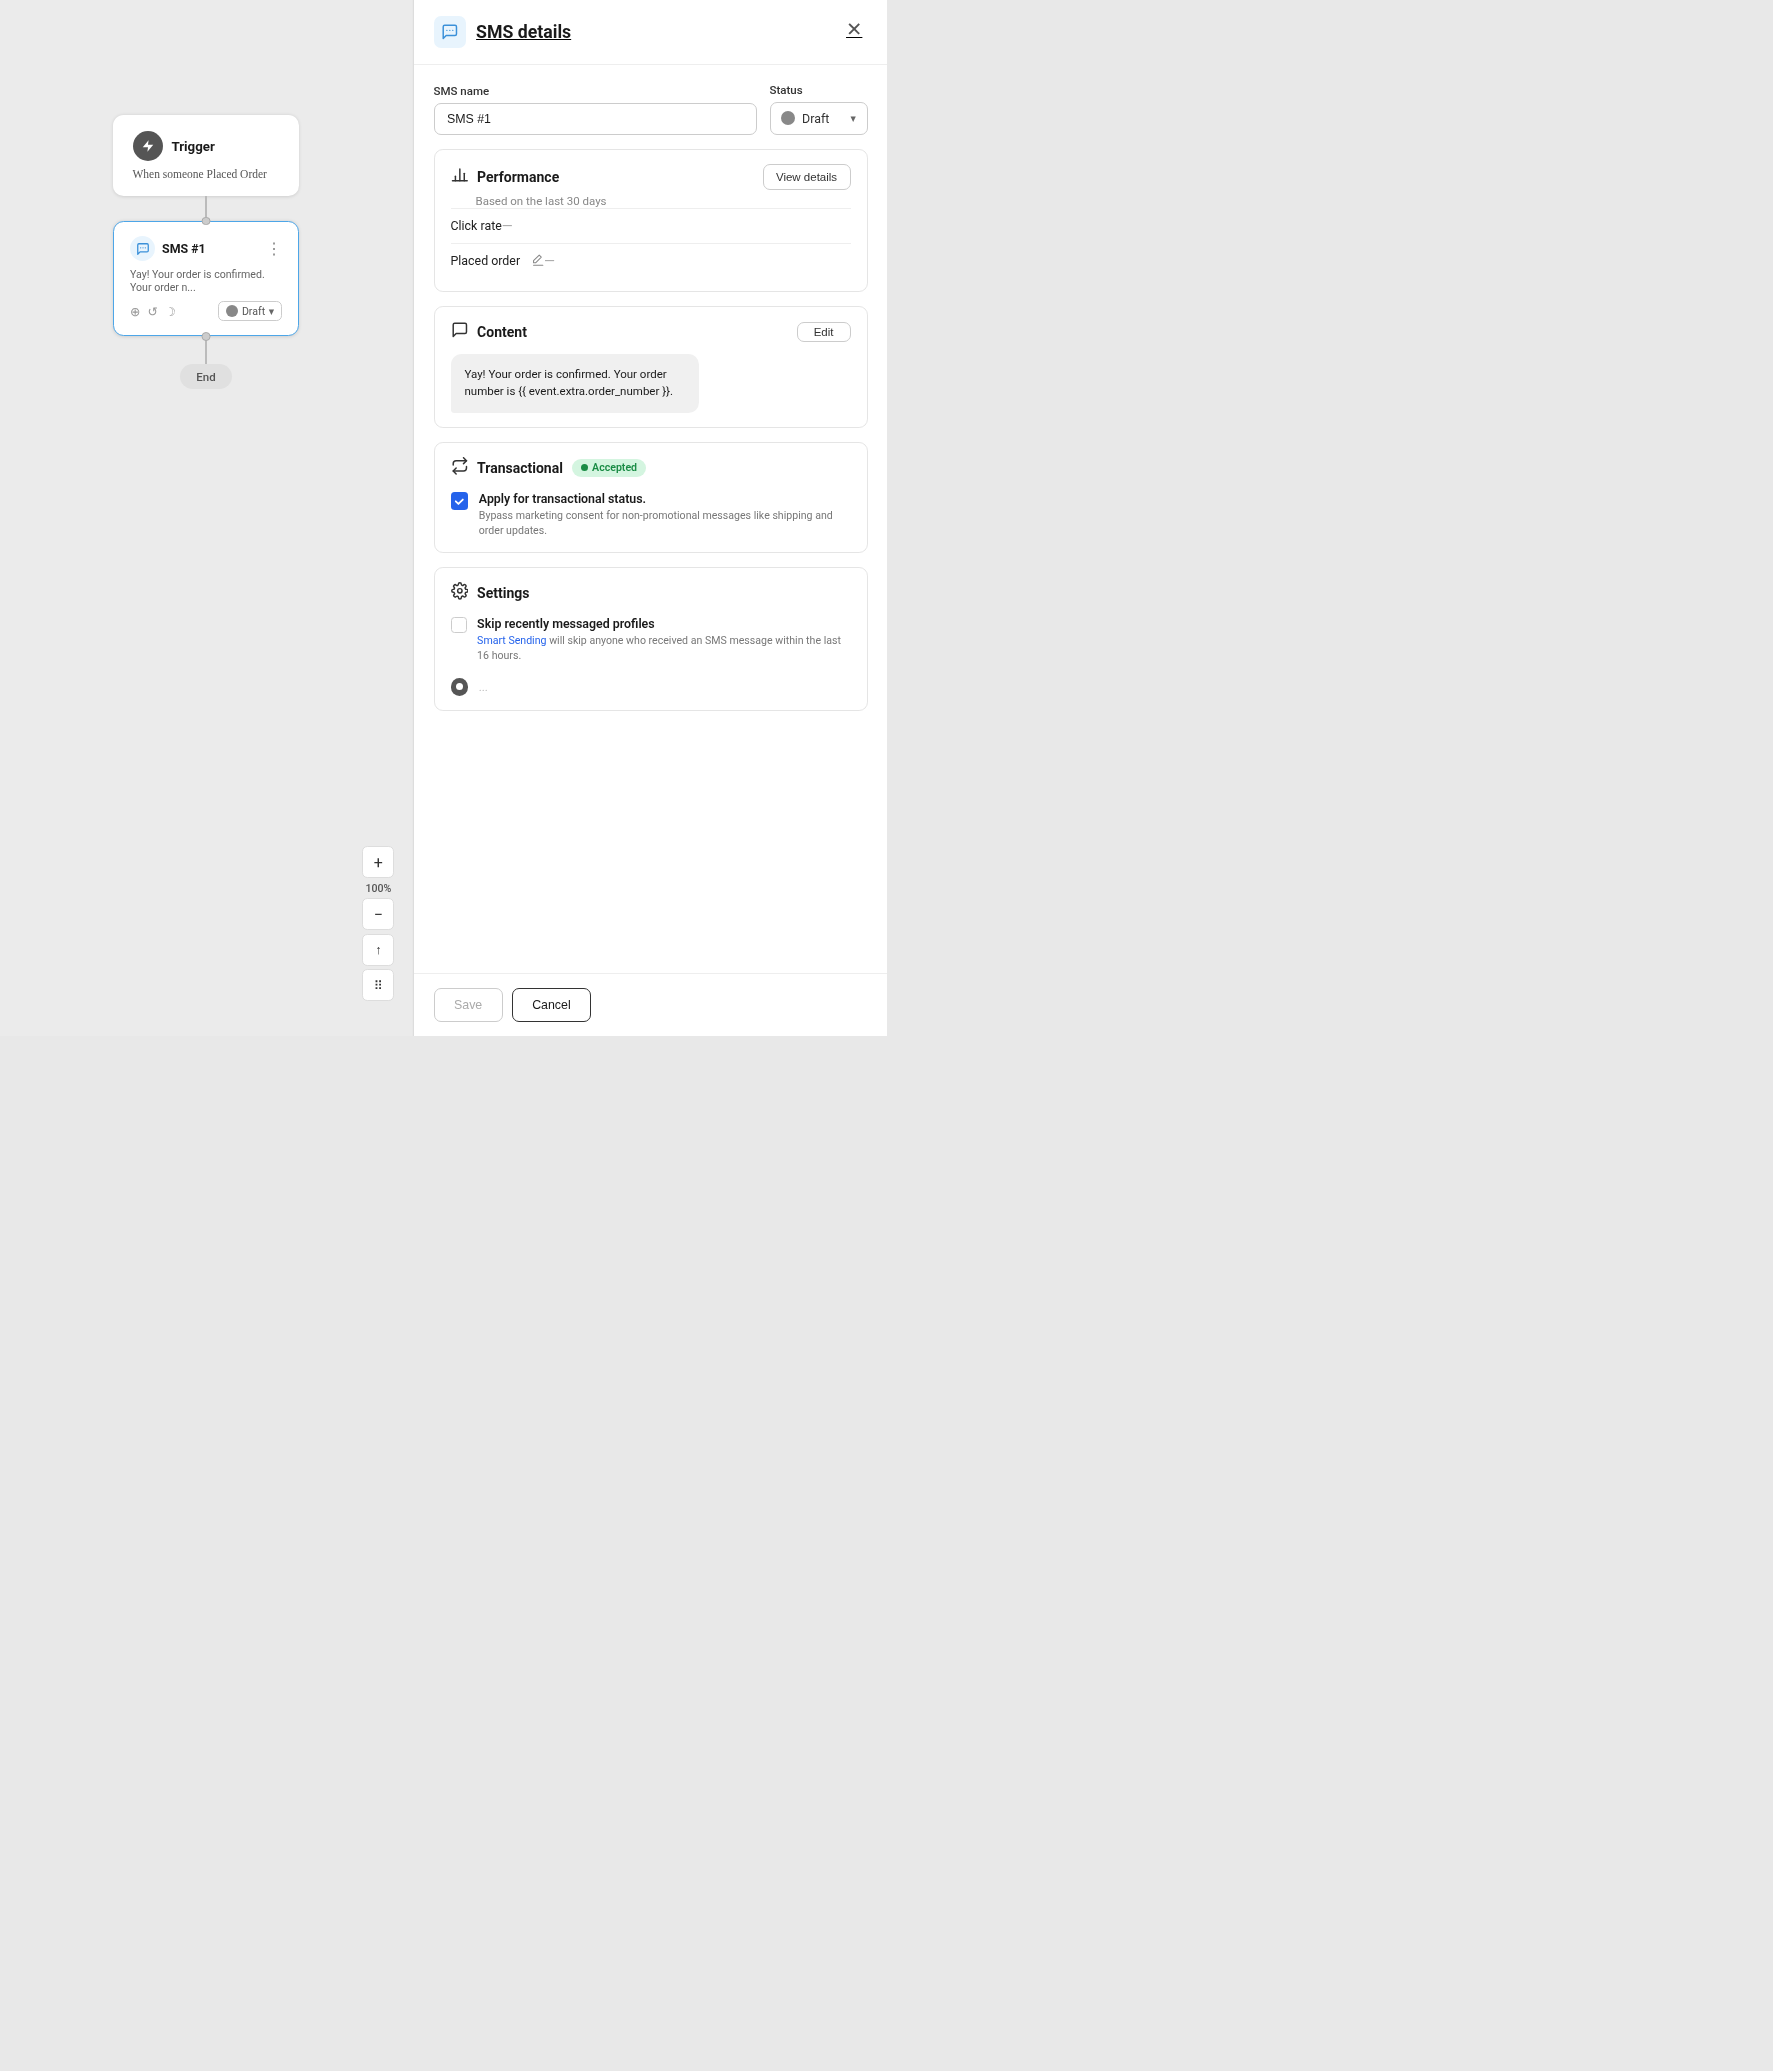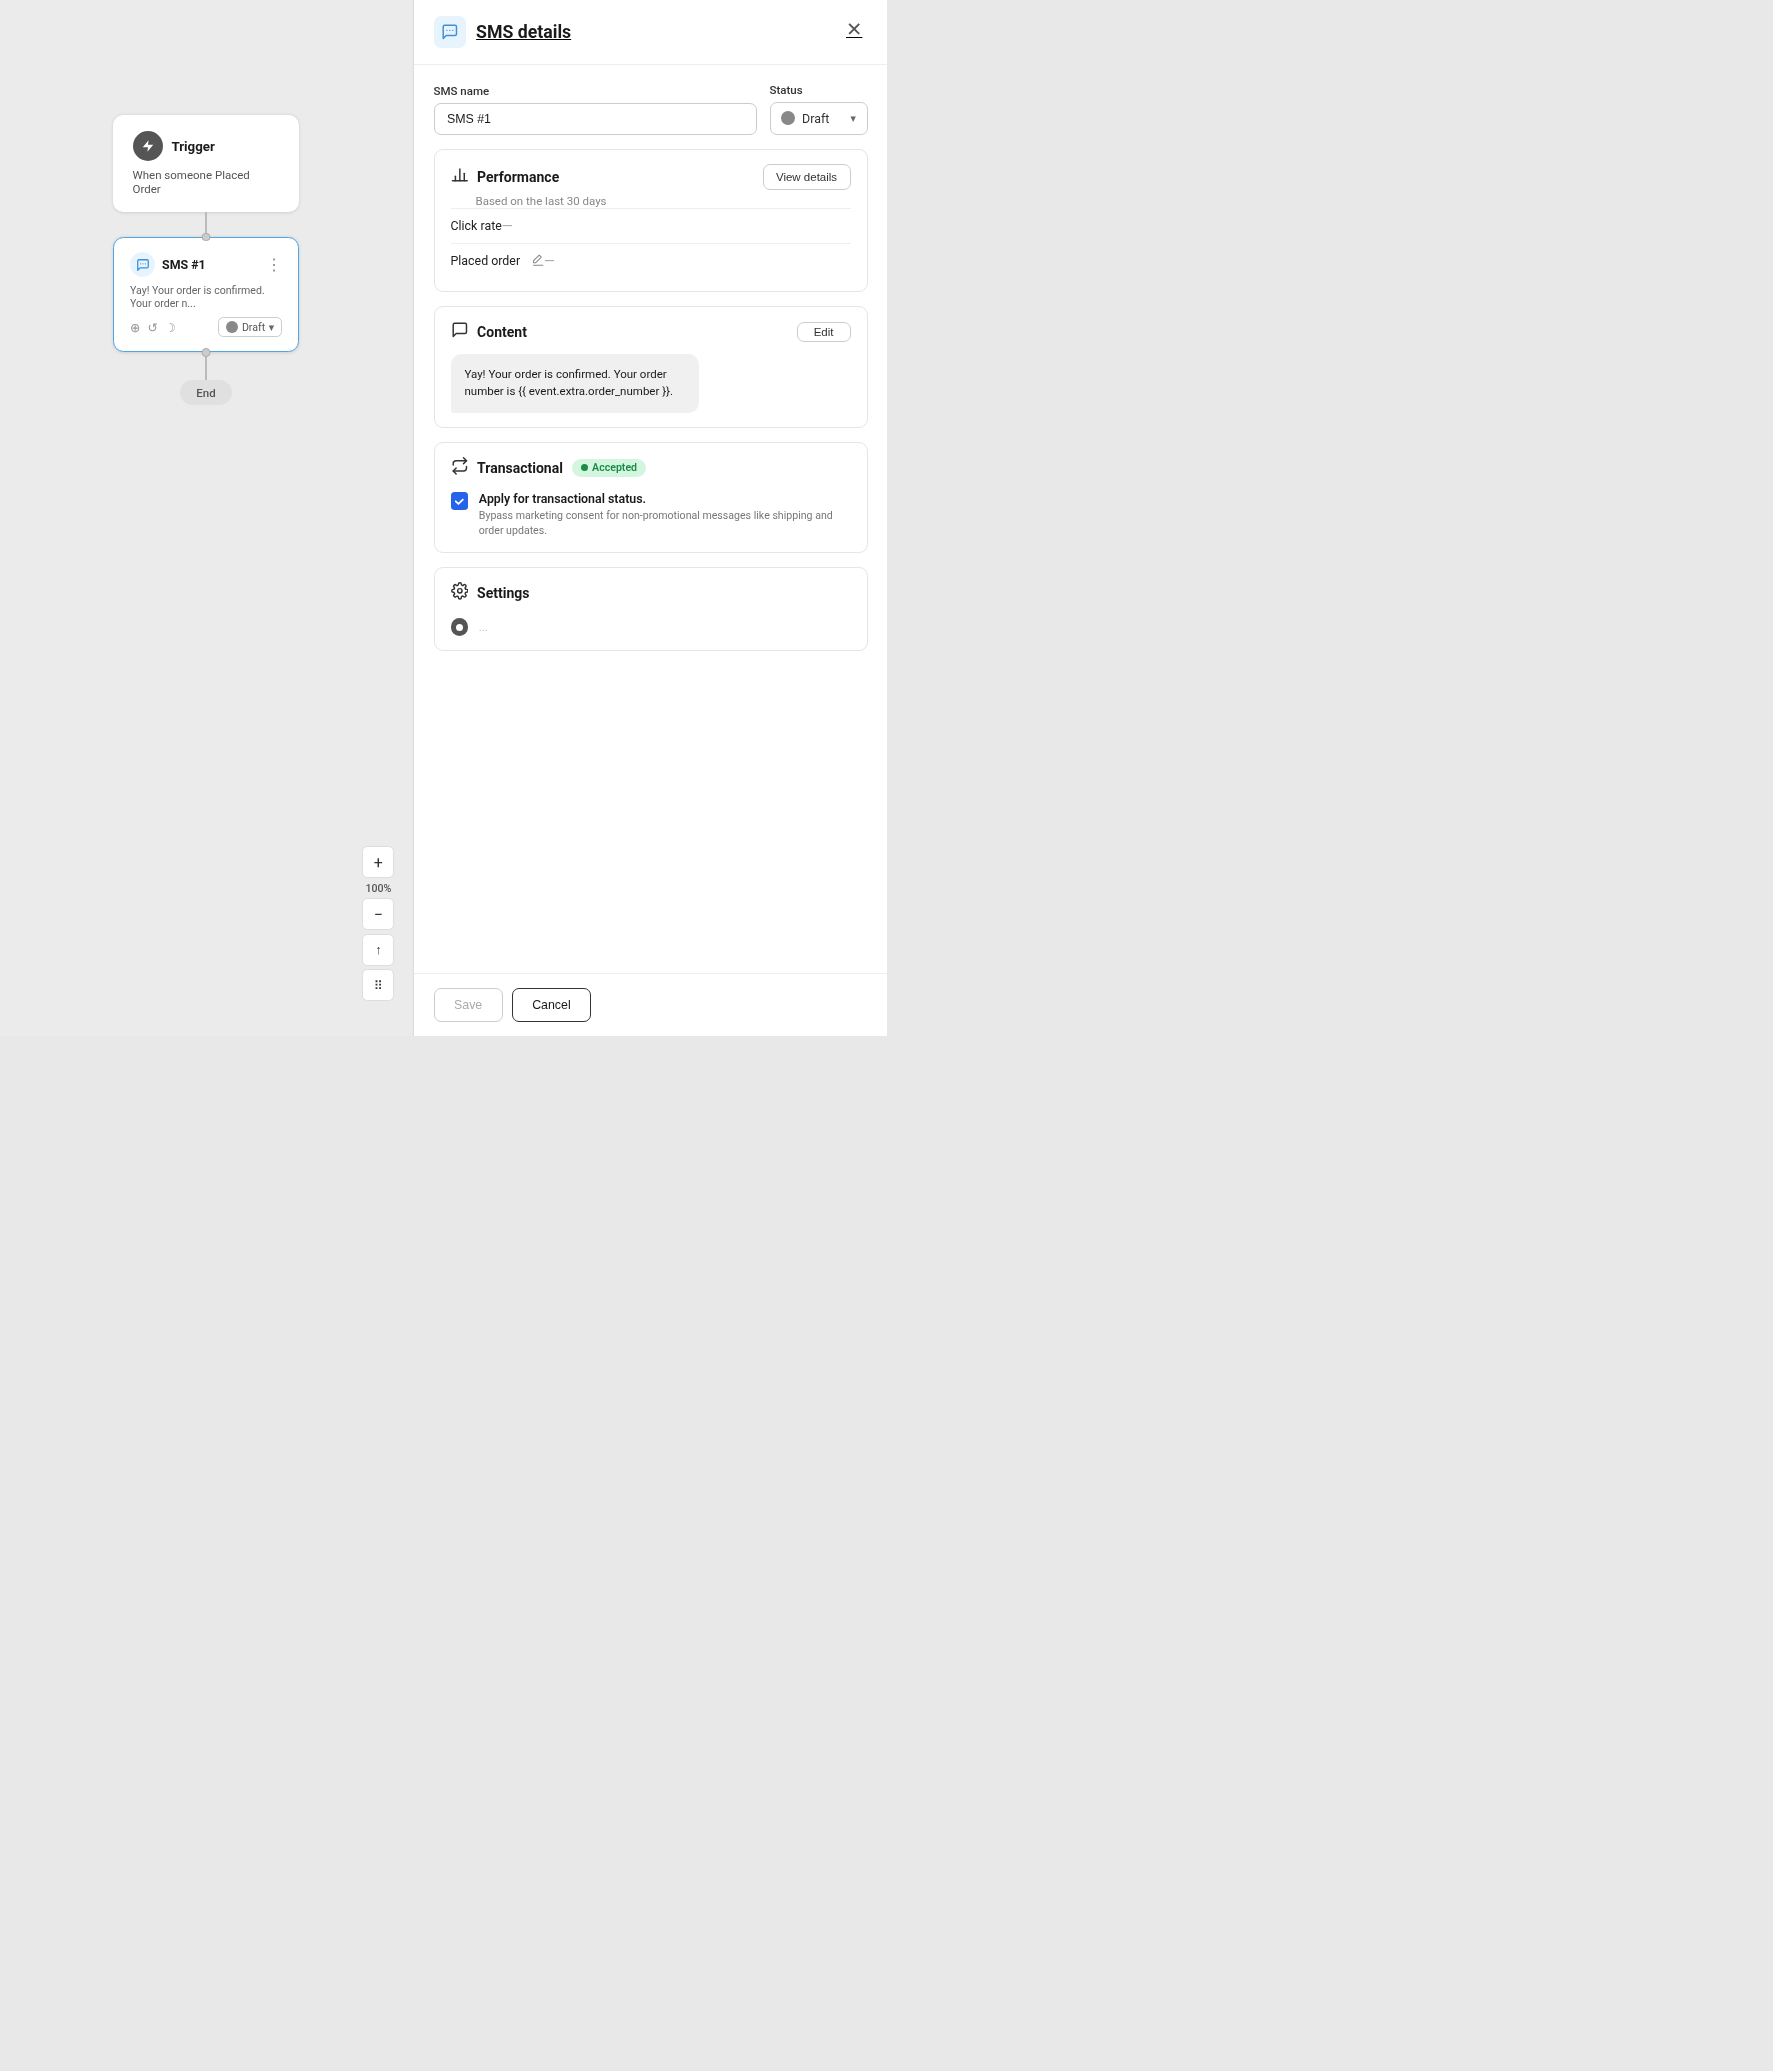--- a/index.html
+++ b/index.html
@@ -57,20 +57,21 @@
     }
     .trigger-title {
       font-weight: 700;
       font-size: 13.3px;
       color: #1a1a1a;
     }
     .trigger-subtitle {
       font-size: 11.5px;
       color: #555;
       margin-left: 0;
+      font-family: Liberation Serif, serif;
     }
 
     
     .connector {
       width: 1.8px;
       height: 26.6px;
       background: #bbb;
       position: relative;
     }
     .connector-dot {
@@ -758,20 +759,29 @@
         <div class="section-header-left">
           <span class="section-icon">
             <svg width="17.7" height="17.7" viewBox="0 0 24 24" fill="none" stroke="#333" stroke-width="2" stroke-linecap="round" stroke-linejoin="round">
               <circle cx="12" cy="12" r="3"></circle>
               <path d="M19.4 15a1.65 1.65 0 0 0 .33 1.82l.06.06a2 2 0 0 1-2.83 2.83l-.06-.06a1.65 1.65 0 0 0-1.82-.33 1.65 1.65 0 0 0-1 1.51V21a2 2 0 0 1-4 0v-.09A1.65 1.65 0 0 0 9 19.4a1.65 1.65 0 0 0-1.82.33l-.06.06a2 2 0 0 1-2.83-2.83l.06-.06A1.65 1.65 0 0 0 4.68 15a1.65 1.65 0 0 0-1.51-1H3a2 2 0 0 1 0-4h.09A1.65 1.65 0 0 0 4.6 9a1.65 1.65 0 0 0-.33-1.82l-.06-.06a2 2 0 0 1 2.83-2.83l.06.06A1.65 1.65 0 0 0 9 4.68a1.65 1.65 0 0 0 1-1.51V3a2 2 0 0 1 4 0v.09a1.65 1.65 0 0 0 1 1.51 1.65 1.65 0 0 0 1.82-.33l.06-.06a2 2 0 0 1 2.83 2.83l-.06.06A1.65 1.65 0 0 0 19.4 9a1.65 1.65 0 0 0 1.51 1H21a2 2 0 0 1 0 4h-.09a1.65 1.65 0 0 0-1.51 1z"></path>
             </svg>
           </span>
           <span class="section-title">Settings</span>
         </div>
       </div>
+      <div class="skip-checkbox-row">
+        <div class="skip-checkbox"></div>
+        <div class="skip-text-block">
+          <span class="skip-main">Skip recently messaged profiles</span>
+          <span class="skip-sub">
+            <a class="skip-link">Smart Sending</a><span> will skip anyone who received an SMS message within the last 16 hours.</span>
+          </span>
+        </div>
+      </div>
 
       <div class="partial-row">
         <div class="partial-checkbox">
           <div class="partial-checkbox-inner"></div>
         </div>
         <span style="font-size:11.5px; color:#bbb;">...</span>
       </div>
     </div>
 
   </div>

